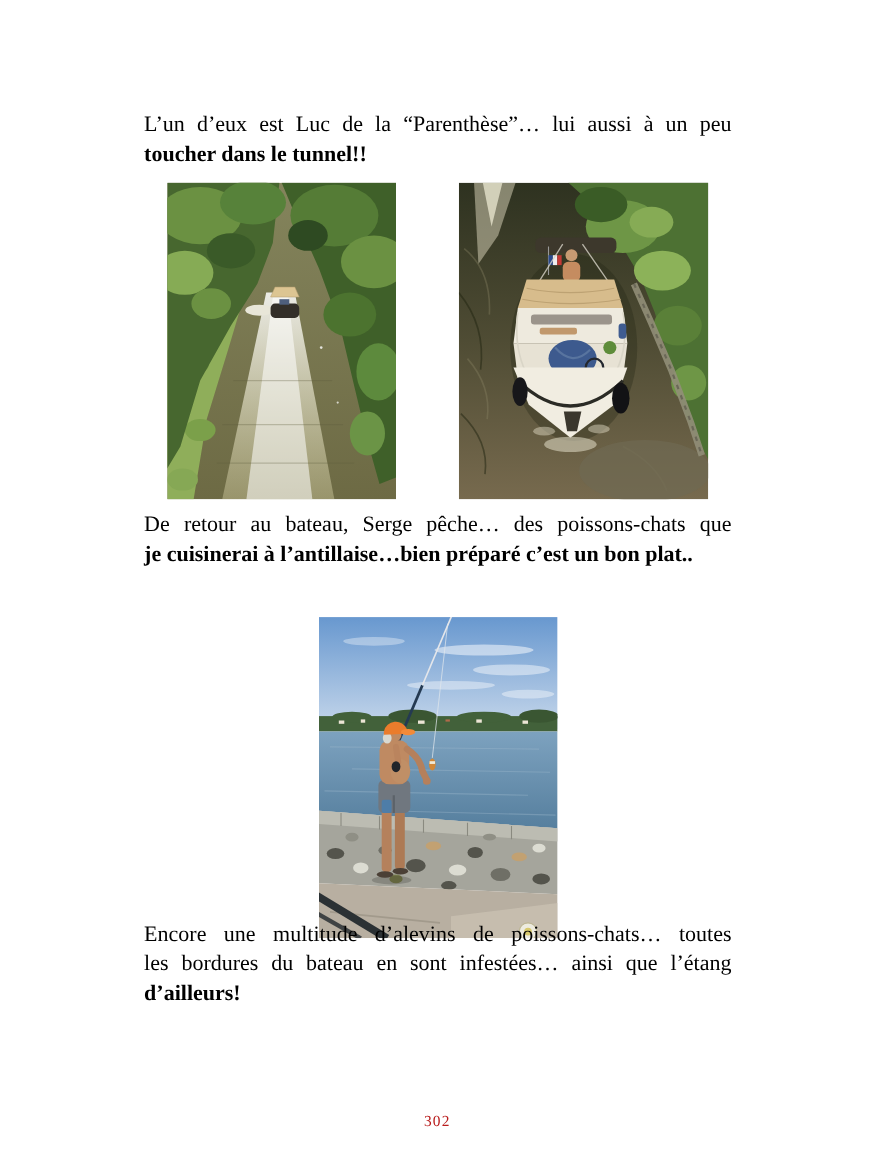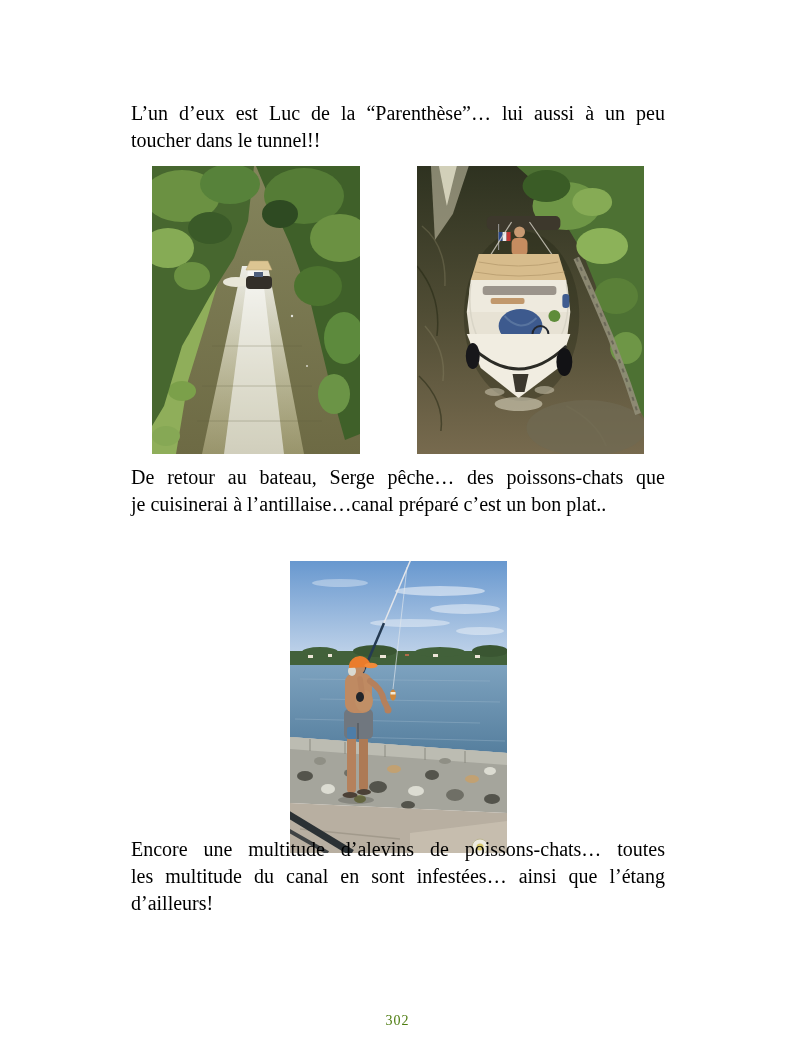--- a/index.html
+++ b/index.html
@@ -3,26 +3,26 @@
 <meta charset="utf-8">
 <style>
   html,body { margin:0; padding:0; background:#ffffff; }
   .page {
     position:relative; width:775px; height:1063px; background:#ffffff;
     font-family:"Liberation Serif", serif; color:#000; overflow:hidden;
   }
   .para { position:absolute; left:131px; width:534px; font-size:20px; line-height:27px; margin:0; }
   .ln { display:block; white-space:nowrap; }
   .j { text-align:justify; text-align-last:justify; white-space:normal; }
-  .last { text-align:left; }
+  .last { text-align:left;font-weight:bold; }
   .photo { position:absolute; overflow:hidden; }
   .photo svg { display:block; width:100%; height:100%; }
   .pagenum {
     position:absolute; top:1013px; left:0; width:795px; text-align:center;
-    font-size:14px; color:#4d7c0f; letter-spacing:1px;
+    font-size:14px; color:#b91c1c; letter-spacing:1px;
   }
 </style>
 </head>
 <body>
 
 <div class="page">
 
   <p class="para" style="top:100px">
     <span class="ln j">L’un d’eux est Luc de la “Parenthèse”… lui aussi à un peu</span>
     <span class="ln last">toucher dans le tunnel!!</span>
@@ -150,21 +150,21 @@
         <rect x="146" y="128" width="7" height="14" rx="3" fill="#3f5c90"></rect>
         <ellipse cx="102" cy="238" rx="24" ry="7" fill="#d9d4be" opacity="0.6"></ellipse>
         <ellipse cx="78" cy="226" rx="10" ry="4" fill="#d9d4be" opacity="0.5"></ellipse>
         <ellipse cx="128" cy="224" rx="10" ry="4" fill="#d9d4be" opacity="0.5"></ellipse>
       </g>
     </svg>
   </div>
 
   <p class="para" style="top:464px">
     <span class="ln j">De retour au bateau, Serge pêche… des poissons-chats que</span>
-    <span class="ln last">je cuisinerai à l’antillaise…canal préparé c’est un bon plat..</span>
+    <span class="ln last">je cuisinerai à l’antillaise…bien préparé c’est un bon plat..</span>
   </p>
 
   <div class="photo" style="left:290px; top:561px; width:217px; height:292px;">
     <svg viewBox="0 0 217 292" preserveAspectRatio="none">
       <defs>
         <linearGradient id="sky" x1="0" y1="0" x2="0" y2="1">
           <stop offset="0" stop-color="#6898cf"></stop>
             <stop offset="1" stop-color="#c6d7eb"></stop>
         </linearGradient>
         <linearGradient id="lake" x1="0" y1="0" x2="0" y2="1">
@@ -262,19 +262,19 @@
         <circle cx="69" cy="107" r="6" fill="#bf8a62"></circle>
         <ellipse cx="62" cy="110" rx="4" ry="5" fill="#d9d9d1"></ellipse>
         <path d="M59,104 A11 11 0 0 1 80,102 L80,106 L59,107 Z" fill="#ea7c2c"></path>
         <ellipse cx="81" cy="104.5" rx="6.5" ry="2.8" fill="#f28a38"></ellipse>
       </g>
     </svg>
   </div>
 
   <p class="para" style="top:836px">
     <span class="ln j">Encore une multitude d’alevins de poissons-chats… toutes</span>
-    <span class="ln j">les multitude du canal en sont infestées… ainsi que l’étang</span>
+    <span class="ln j">les bordures du bateau en sont infestées… ainsi que l’étang</span>
     <span class="ln last">d’ailleurs!</span>
   </p>
 
   <div class="pagenum">302</div>
 
 </div>
 
 </body></html>

